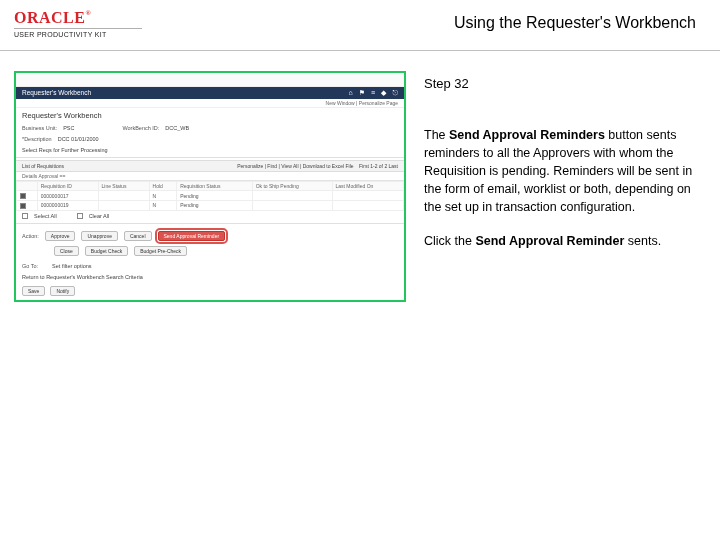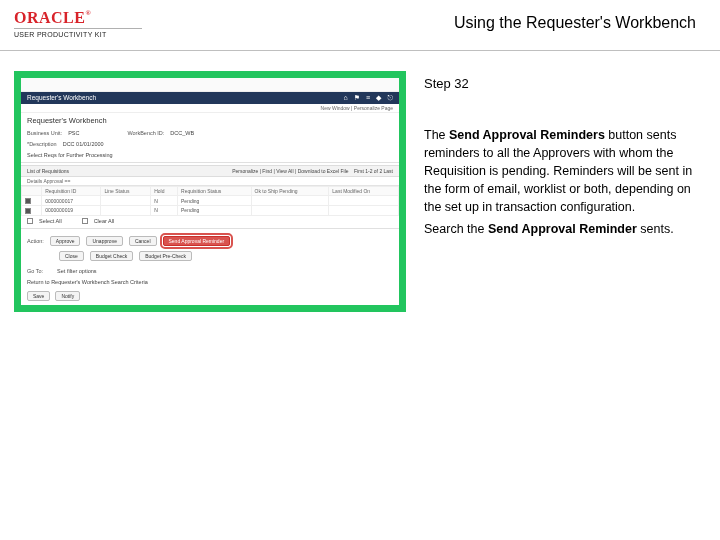--- a/index.html
+++ b/index.html
@@ -14,25 +14,25 @@
   .logo-rule { width: 128px; height: 1px; background: #b0b0b0; margin: 2px 0; }
   .upk { font-size: 7px; letter-spacing: 0.3px; color: #222; }
   .header-title { margin-left: auto; font-size: 16px; color: #000; padding-right: 10px; padding-top: 4px; }
   .header-sep { border: none; border-top: 1px solid #bfbfbf; margin: 6px 0 0 0; }
 
   
   .main { display: flex; padding: 20px 14px 0 14px; gap: 18px; }
   .screenshot-col { flex: 0 0 392px; }
   .instr-col { flex: 1; font-size: 12.5px; line-height: 1.45; color: #000; padding-top: 4px; }
   .step-title { font-size: 13px; margin-bottom: 32px; }
-  .instr-para { margin-bottom: 4px; }
+  .instr-para { margin-bottom: 16px; }
   .instr-para b, .instr-action b { font-weight: bold; }
 
   
-  .ss { width: 392px; border: 7px solid #22c55e; font-size: 5.5px; line-height: 1.2; color: #444; background: #fff; }
+  .ss { width: 392px; border: 2px solid #22c55e; font-size: 5.5px; line-height: 1.2; color: #444; background: #fff; }
   .ss-nav { height: 14px; background: #fafafa; border-bottom: 1px solid #eee; }
   .ss-title { background: #22375a; color: #fff; display: flex; align-items: center; justify-content: space-between; padding: 2px 6px; font-size: 6.5px; }
   .ss-title .right-icons { display: flex; gap: 6px; font-size: 7px; }
   .ss-sub { text-align: right; font-size: 5px; color: #666; padding: 1px 6px; border-bottom: 1px solid #eee; }
   .ss-h1 { font-size: 7.5px; color: #333; padding: 3px 6px; }
   .ss-row { display: flex; gap: 6px; padding: 2px 6px; align-items: center; flex-wrap: wrap; }
   .ss-label { color: #555; }
   .ss-sep { border-top: 1px solid #e0e0e0; margin: 2px 0; }
   .ss-listhdr { display: flex; justify-content: space-between; align-items: center; background: #f3f3f3; border-top: 1px solid #ddd; border-bottom: 1px solid #ddd; padding: 2px 6px; font-size: 5px; }
   .ss-tabs { font-size: 5px; color: #666; padding: 1px 6px; border-bottom: 1px solid #e3e3e3; }
@@ -183,17 +183,17 @@
   </div>
 
   <div class="instr-col">
     <div class="step-title">Step 32</div>
 
     <p class="instr-para">
       <span>The </span><b>Send Approval Reminders</b><span> button sents reminders to all the Approvers with whom the Requisition is pending. Reminders will be sent in the form of email, worklist or both, depending on the set up in transaction configuration.</span>
     </p>
 
     <p class="instr-action">
-      <span>Search the </span><b>Send Approval Reminder</b><span> sents.</span>
+      <span>Click the </span><b>Send Approval Reminder</b><span> sents.</span>
     </p>
   </div>
 
 </div>
 
 </body></html>

